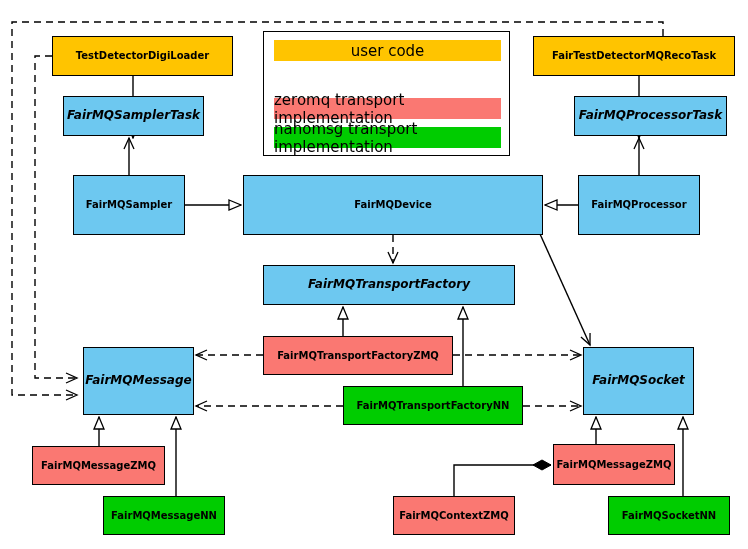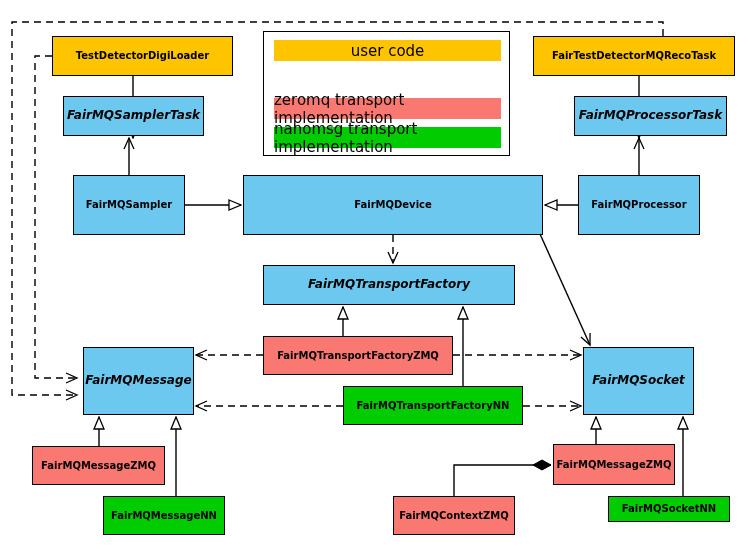--- a/index.html
+++ b/index.html
@@ -151,21 +151,21 @@
   </div>
 
   <div class="node t-nn" style="left:103px;top:496px;width:122px;height:39px;">
     <span class="bold">FairMQMessageNN</span>
   </div>
 
   <div class="node t-zmq" style="left:553px;top:444px;width:122px;height:41px;">
     <span class="bold">FairMQMessageZMQ</span>
   </div>
 
-  <div class="node t-nn" style="left:608px;top:496px;width:122px;height:26px;">
+  <div class="node t-nn" style="left:608px;top:496px;width:122px;height:39px;">
     <span class="bold">FairMQSocketNN</span>
   </div>
 
   <div class="node t-zmq" style="left:393px;top:496px;width:122px;height:39px;">
     <span class="bold">FairMQContextZMQ</span>
   </div>
 
 </div>
 
 </body></html>

